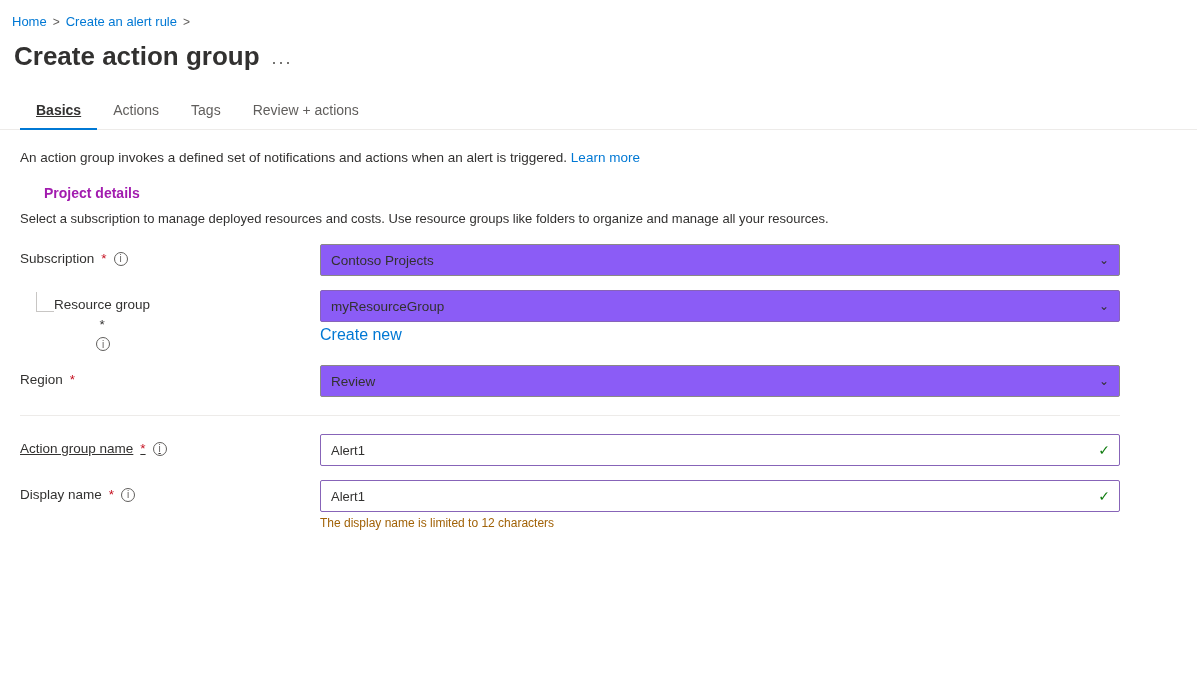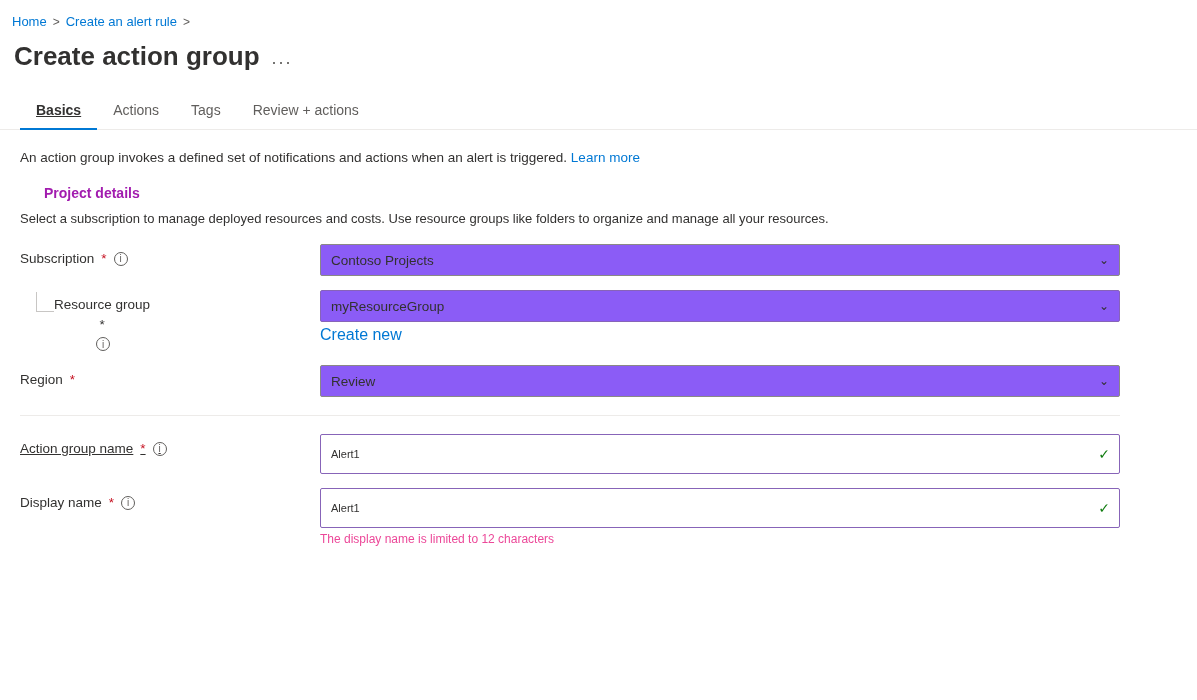--- a/index.html
+++ b/index.html
@@ -183,23 +183,23 @@
       padding-top: 7px;
       display: flex;
       align-items: center;
       gap: 5px;
       flex-direction: column;
     }
     .text-input {
       border: 1px solid #8a8886;
       border-radius: 2px;
       padding: 5px 10px;
-      height: 40px;
+      height: 32px;
       width: 100%;
-      font-size: 11px;
+      font-size: 13px;
       color: #323130;
       outline: none;
     }
     .text-input.valid-border {
       border-color: #8764b8;
     }
     .input-with-check {
       position: relative;
       width: 100%;
     }
@@ -209,21 +209,21 @@
       top: 50%;
       transform: translateY(-50%);
       color: #107c10;
       font-size: 14px;
     }
     .input-with-check .text-input {
       padding-right: 32px;
     }
     .hint-text {
       font-size: 12px;
-      color: #ec4899;
+      color: #a16207;
       margin-top: 4px;
     }
     .divider {
       border: none;
       border-top: 1px solid #edebe9;
       margin: 18px 0;
     }
     .section-gap {
       margin-bottom: 10px;
     }

